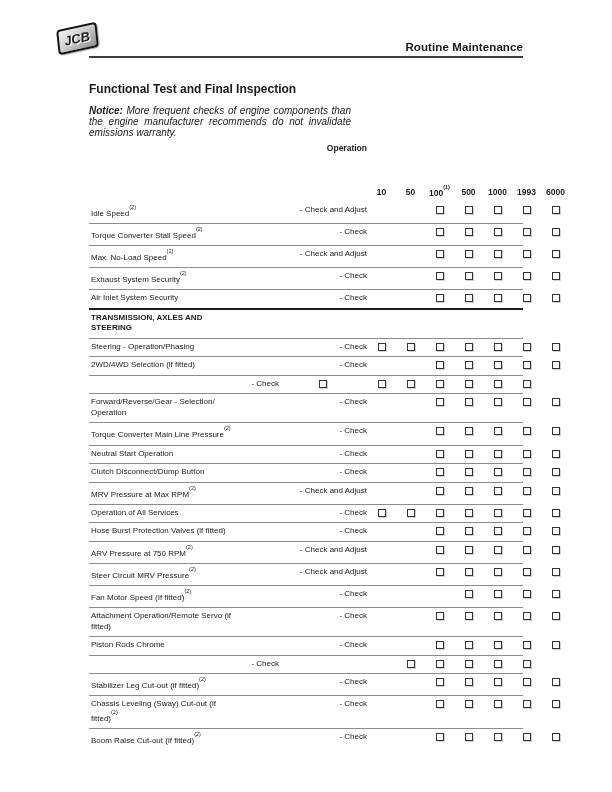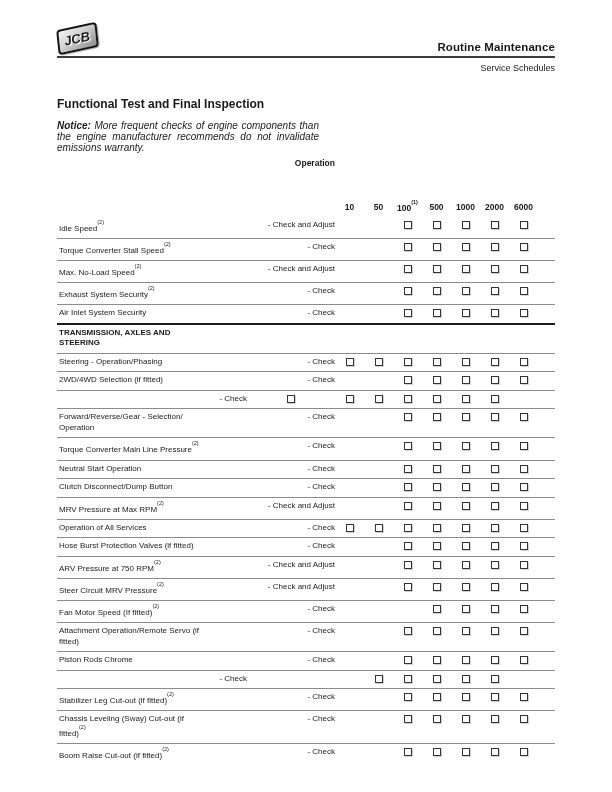--- a/index.html
+++ b/index.html
@@ -1,19 +1,19 @@
 <!DOCTYPE html>
 <html><head>
 <meta charset="utf-8">
 <style>
   * { margin:0; padding:0; box-sizing:border-box; }
   html,body { background:#ffffff; }
   body { font-family:"Liberation Sans", sans-serif; color:#1a1a1a; }
   .page { position:relative; width:612px; height:792px; background:#fff; overflow:hidden; }
-  .content { padding:0 57px; }
+  .content { padding:0 89px; }
 
   
   .logo {
     position:absolute; left:57px; top:26px; width:41px; height:25px;
     background:linear-gradient(150deg,#f4f4f4 0%,#cfcfcf 45%,#8e8e8e 100%);
     border:2px solid #141414; border-radius:4px;
     transform:rotate(-12deg) skewX(-6deg);
     display:flex; align-items:center; justify-content:center;
     box-shadow:1px 1px 1px rgba(0,0,0,.35);
   }
@@ -51,36 +51,35 @@
 <body>
 
 <div class="page">
   <div class="logo">
     <span class="logo-text">JCB</span>
   </div>
 
   <div class="content">
     <div class="masthead-title">Routine Maintenance</div>
     <div class="top-rule"></div>
-    <div class="masthead-subtitle">Service Schedules</div>
 
     <div class="page-title">Functional Test and Final Inspection</div>
 
     <div class="notice"><span class="notice-label">Notice:</span> <span>More frequent checks of engine components than the engine manufacturer recommends do not invalidate emissions warranty.</span></div>
 
     <div class="table">
       <div class="row header-row">
         <div class="cell op">Operation</div>
 
       <div class="cell num">10</div>
           <div class="cell num">50</div>
           <div class="cell num">100<sup>(1)</sup></div>
           <div class="cell num">500</div>
           <div class="cell num">1000</div>
-          <div class="cell num">2000</div>
+          <div class="cell num">1993</div>
           <div class="cell num">6000</div>
         </div>
       <div>
 
           <div class="row item">
             <div class="cell name">Idle Speed<sup>(2)</sup></div>
             <div class="cell action">- Check and Adjust</div>
             <div class="cell box-cell"></div>
             <div class="cell box-cell"></div>
             <div class="cell box-cell">

